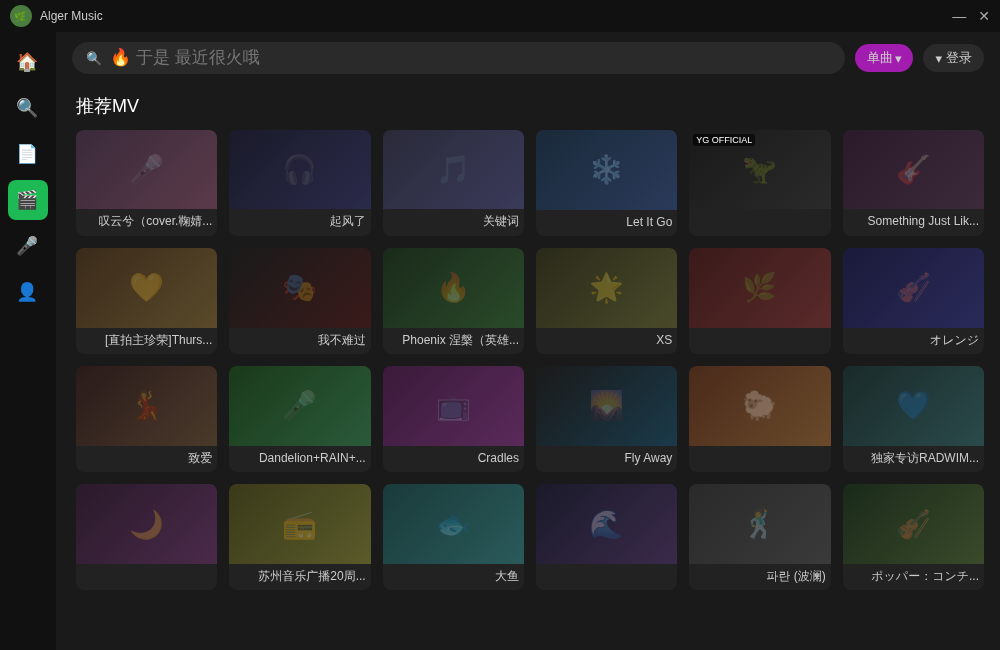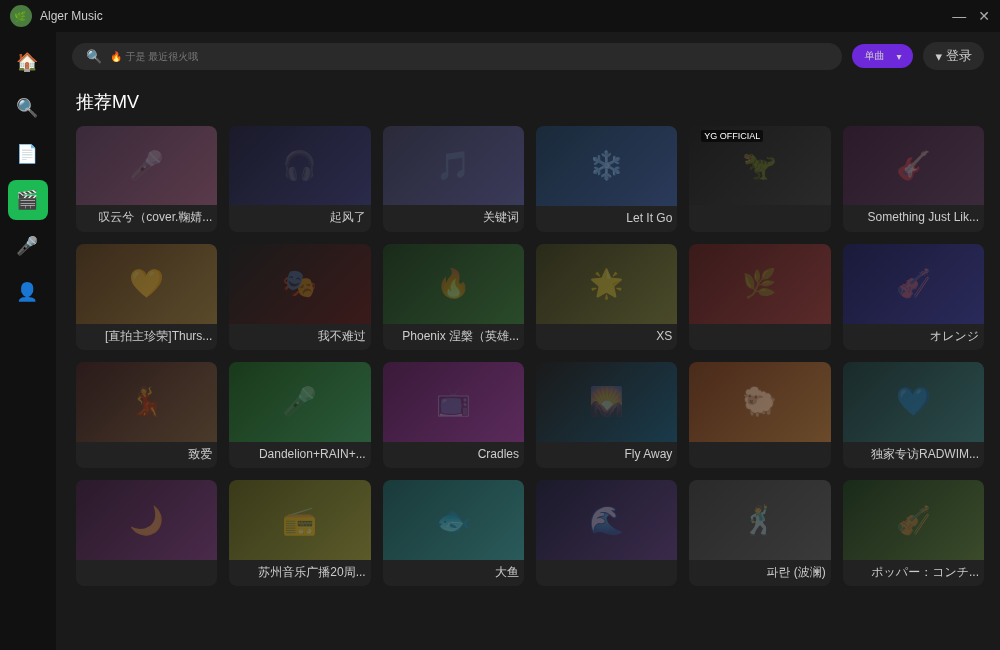--- a/index.html
+++ b/index.html
@@ -105,34 +105,34 @@
       display: flex;
       align-items: center;
       padding: 6px 14px;
       gap: 8px;
     }
     #search-input-wrap input {
       background: transparent;
       border: none;
       outline: none;
       color: #86efac;
-      font-size: 10px;
+      font-size: 17px;
       flex: 1;
       font-family: inherit;
     }
     #search-type-btn {
       display: flex;
       align-items: center;
-      background: #6d28d9;
+      background: #a21caf;
       border-radius: 16px;
       padding: 5px 12px;
       cursor: pointer;
-      gap: 12px;
+      gap: 2px;
       color: #ccc;
-      font-size: 10px;
+      font-size: 13px;
     }
     #login-btn {
       display: flex;
       align-items: center;
       background: #2a2a2a;
       border-radius: 16px;
       padding: 5px 12px;
       cursor: pointer;
       gap: 4px;
       color: #ccc;
@@ -244,21 +244,21 @@
       align-items: center;
       justify-content: center;
       font-size: 28px;
       opacity: 0.6;
     }
 
     
     .yg-label {
       position: absolute;
       top: 4px;
-      left: 12px;
+      left: 4px;
       background: rgba(0,0,0,0.6);
       font-size: 9px;
       padding: 1px 3px;
       border-radius: 2px;
       color: #fff;
     }
   </style>
 </head>
 <body>
 

